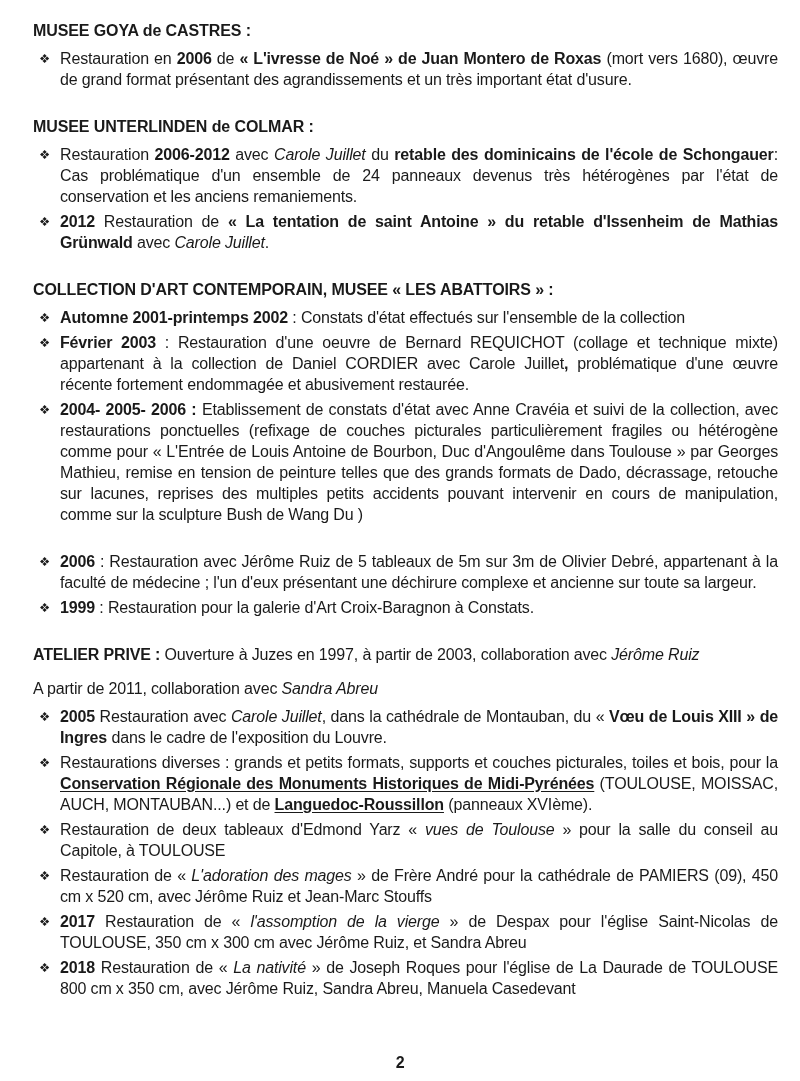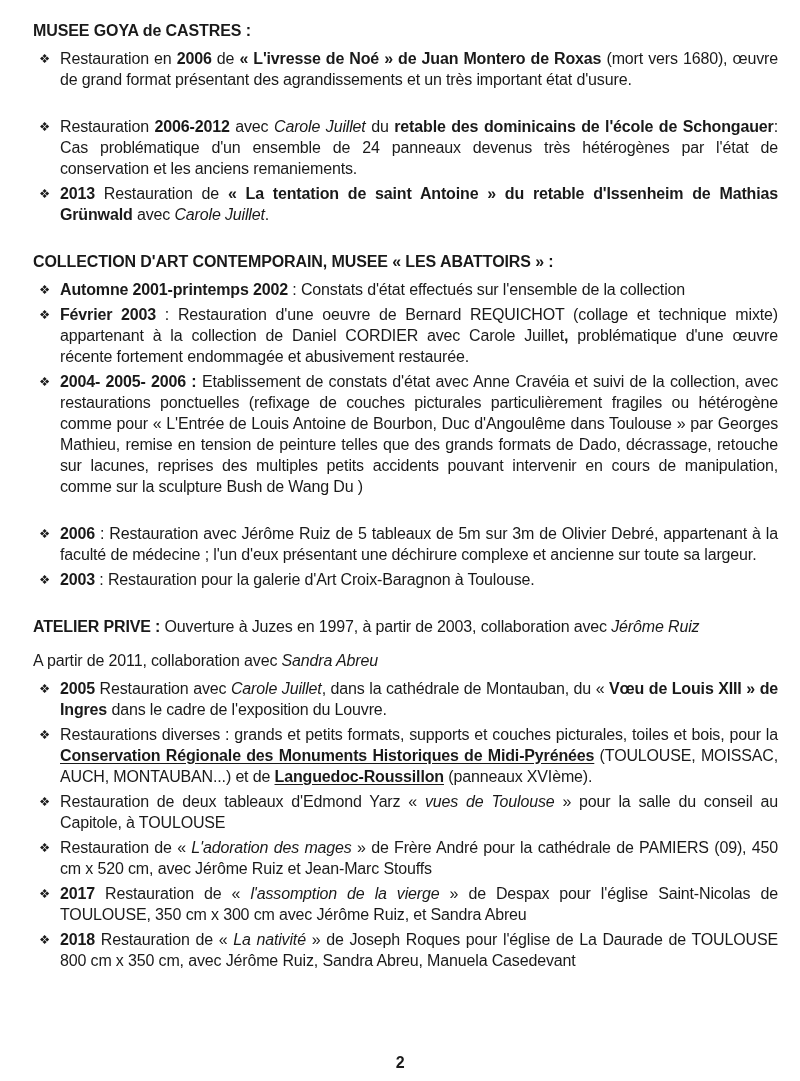--- a/index.html
+++ b/index.html
@@ -35,27 +35,28 @@
 <div class="page">
   <main>
       <section class="doc-section">
         <h2 class="section-heading">MUSEE GOYA de CASTRES :</h2>
         <div class="bullet">
           <span class="marker">❖</span>
           <div class="bullet-text"><span>Restauration en </span><span class="b ">2006</span><span> de </span><span class="b ">« L'ivresse de Noé » de Juan Montero de Roxas</span><span> (mort vers 1680), œuvre de grand format présentant des agrandissements et un très important état d'usure.</span></div>
         </div>
       </section>
       <section class="doc-section">
+        <h2 class="section-heading">MUSEE UNTERLINDEN de COLMAR :</h2>
         <div class="bullet">
           <span class="marker">❖</span>
           <div class="bullet-text"><span>Restauration </span><span class="b ">2006-2012</span><span> avec </span><span class="i ">Carole Juillet</span><span> du </span><span class="b ">retable des dominicains de l'école de Schongauer</span><span>: Cas problématique d'un ensemble de 24 panneaux devenus très hétérogènes par l'état de conservation et les anciens remaniements.</span></div>
         </div>
         <div class="bullet">
           <span class="marker">❖</span>
-          <div class="bullet-text"><span class="b ">2013</span><span> Restauration de </span><span class="b ">« La tentation de saint Antoine » du retable d'Issenheim de Mathias Grünwald</span><span> avec </span><span class="i ">Carole Juillet</span><span>.</span></div>
+          <div class="bullet-text"><span class="b ">2012</span><span> Restauration de </span><span class="b ">« La tentation de saint Antoine » du retable d'Issenheim de Mathias Grünwald</span><span> avec </span><span class="i ">Carole Juillet</span><span>.</span></div>
         </div>
       </section>
       <section class="doc-section">
         <h2 class="section-heading">COLLECTION D'ART CONTEMPORAIN, MUSEE « LES ABATTOIRS » :</h2>
         <div class="bullet">
           <span class="marker">❖</span>
           <div class="bullet-text"><span class="b ">Automne 2001-printemps 2002</span><span> : Constats d'état effectués sur l'ensemble de la collection</span></div>
         </div>
         <div class="bullet">
           <span class="marker">❖</span>
@@ -66,21 +67,21 @@
           <div class="bullet-text"><span class="b ">2004- 2005- 2006 :</span><span> Etablissement de constats d'état avec Anne Cravéia et suivi de la collection, avec restaurations ponctuelles (refixage de couches picturales particulièrement fragiles ou hétérogène comme pour « L'Entrée de Louis Antoine de Bourbon, Duc d'Angoulême dans Toulouse » par Georges Mathieu, remise en tension de peinture telles que des grands formats de Dado, décrassage, retouche sur lacunes, reprises des multiples petits accidents pouvant intervenir en cours de manipulation, comme sur la sculpture Bush de Wang Du )</span></div>
         </div>
       </section>
       <section class="doc-section">
         <div class="bullet">
           <span class="marker">❖</span>
           <div class="bullet-text"><span class="b ">2006</span><span> : Restauration avec Jérôme Ruiz de 5 tableaux de 5m sur 3m de Olivier Debré, appartenant à la faculté de médecine ; l'un d'eux présentant une déchirure complexe et ancienne sur toute sa largeur.</span></div>
         </div>
         <div class="bullet">
           <span class="marker">❖</span>
-          <div class="bullet-text"><span class="b ">2003</span><span> : Restauration pour la galerie d'Art Croix-Baragnon à Toulouse.</span></div>
+          <div class="bullet-text"><span class="b ">1999</span><span> : Restauration pour la galerie d'Art Croix-Baragnon à Constats.</span></div>
         </div>
       </section>
       <section class="doc-section">
         <p class="intro-paragraph"><span class="b ">ATELIER PRIVE :</span><span> Ouverture à Juzes en 1997, à partir de 2003, collaboration avec </span><span class="i ">Jérôme Ruiz</span></p>
         <p class="intro-paragraph"><span>A partir de 2011, collaboration avec </span><span class="i ">Sandra Abreu</span></p>
         <div class="bullet">
           <span class="marker">❖</span>
           <div class="bullet-text"><span class="b ">2005</span><span> Restauration avec </span><span class="i ">Carole Juillet</span><span>, dans la cathédrale de Montauban, du « </span><span class="b ">Vœu de Louis XIII » de Ingres</span><span> dans le cadre de l'exposition du Louvre.</span></div>
         </div>
         <div class="bullet">

